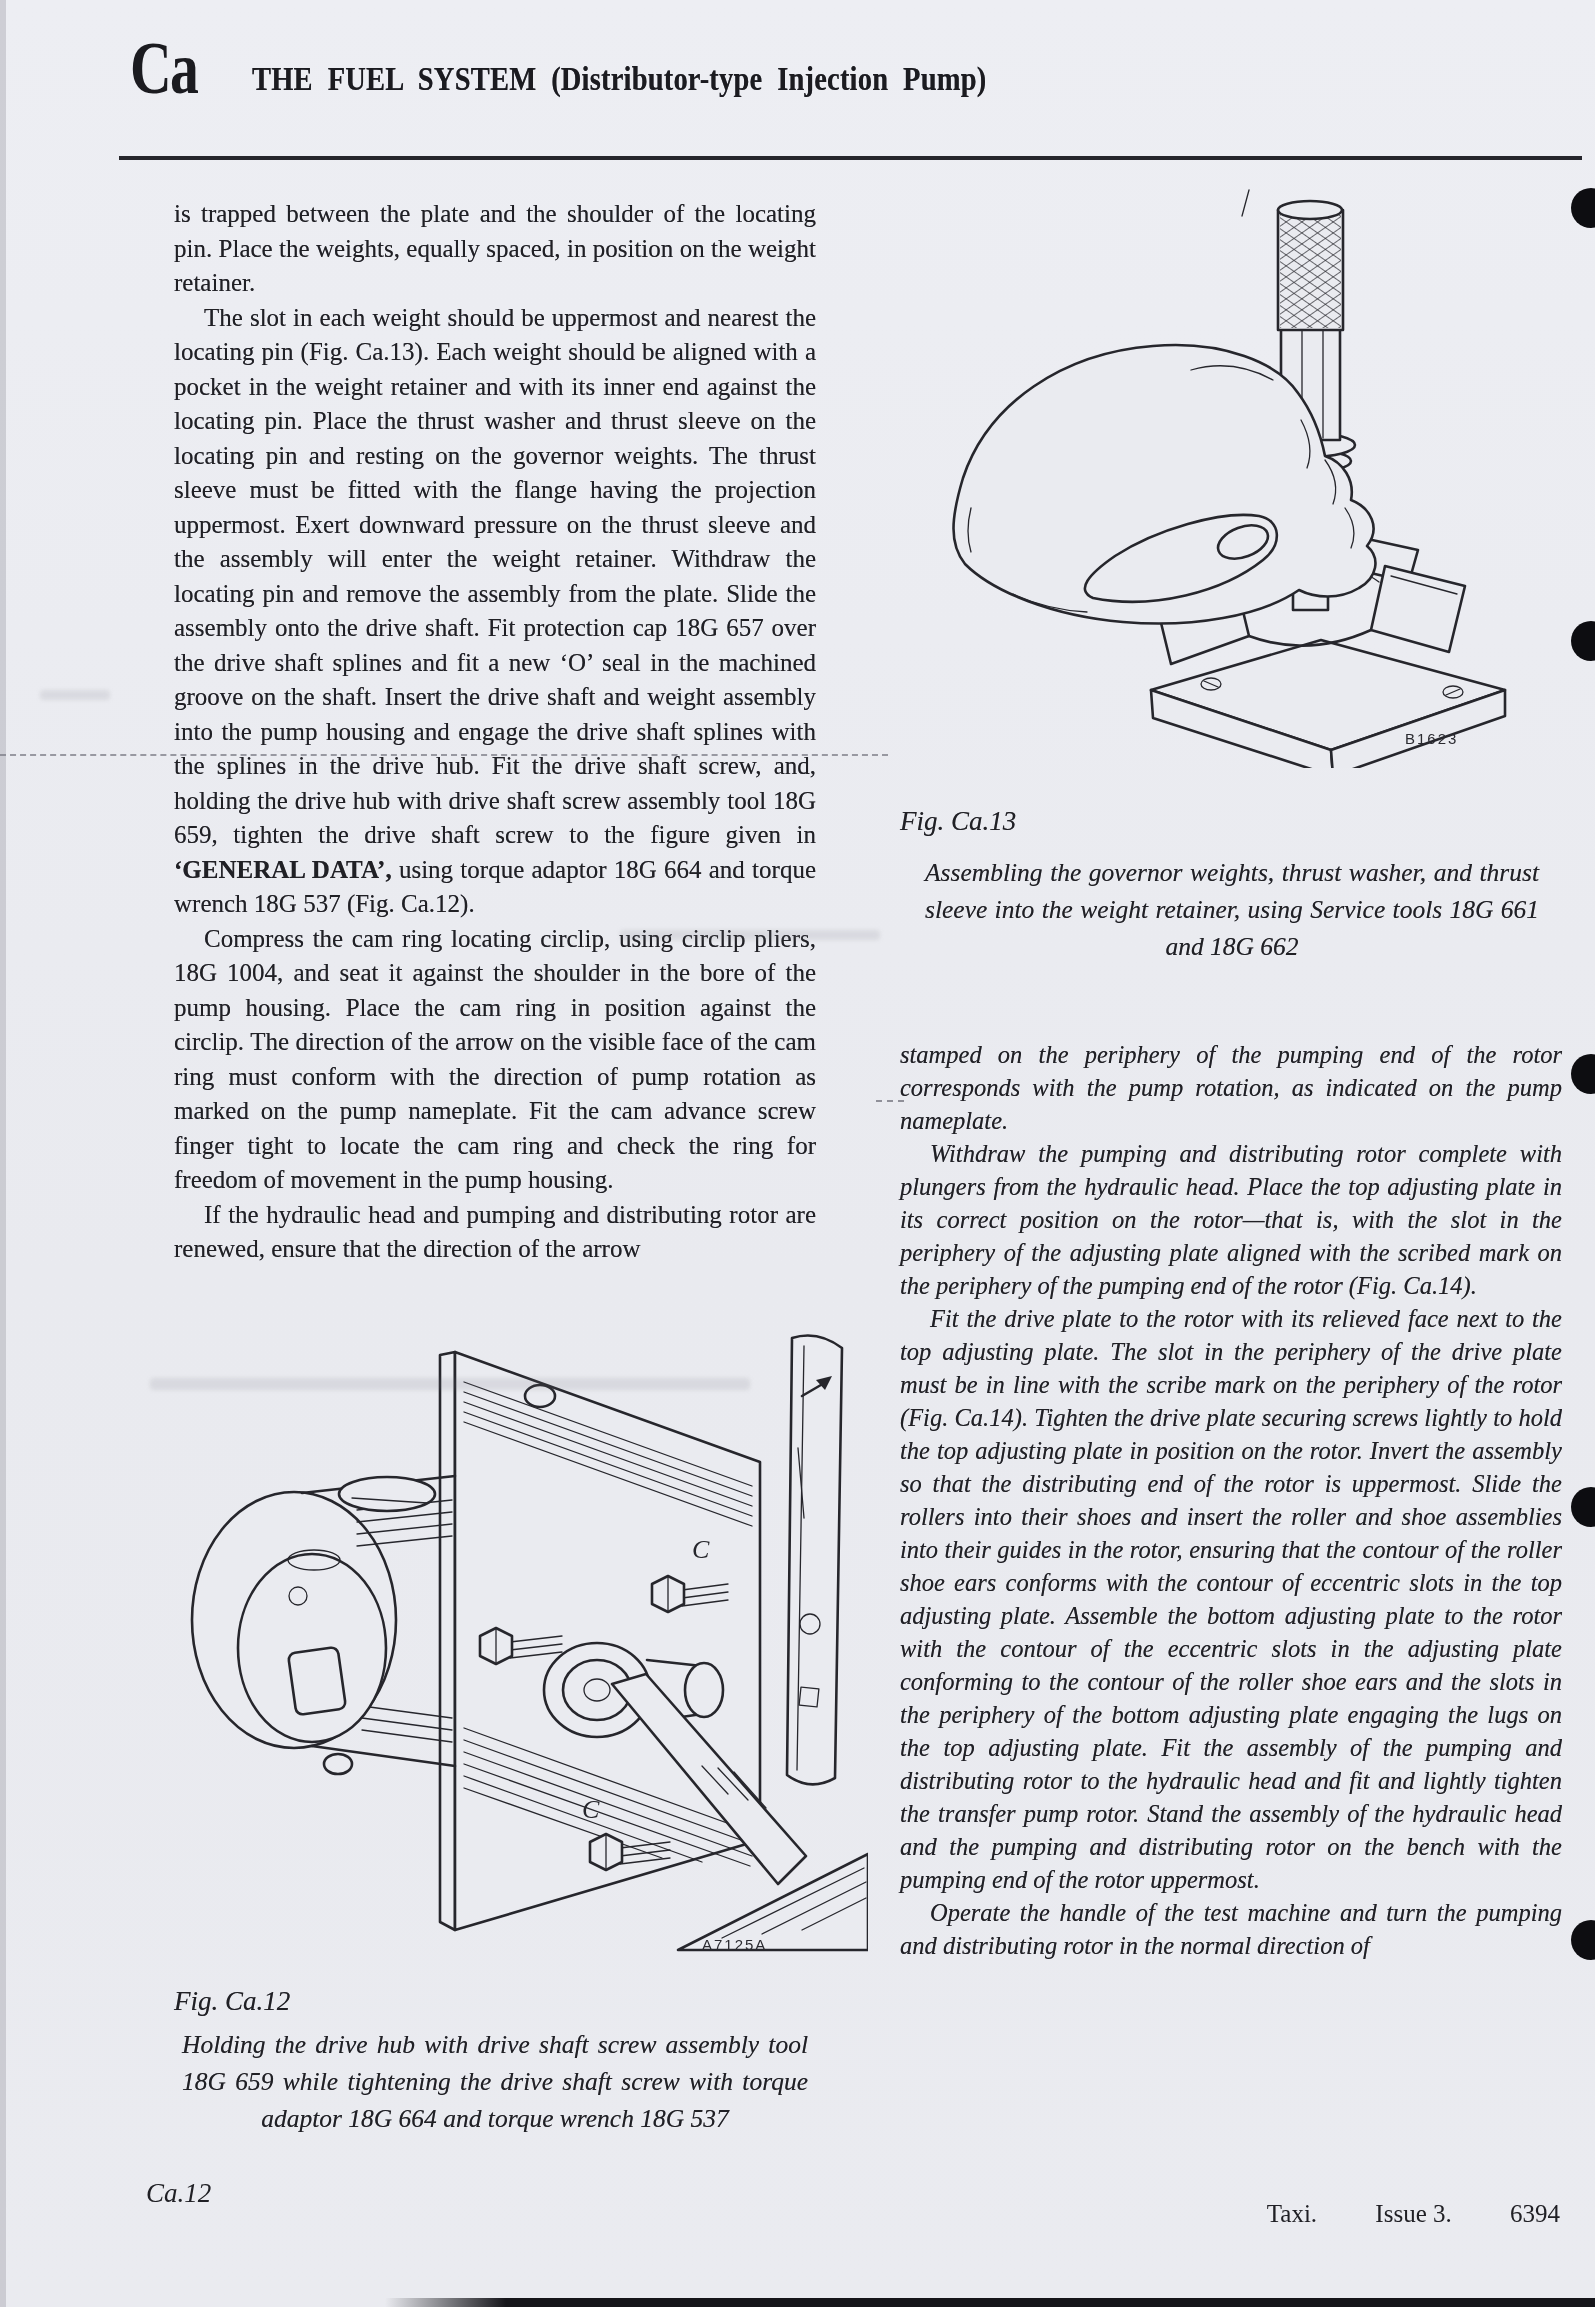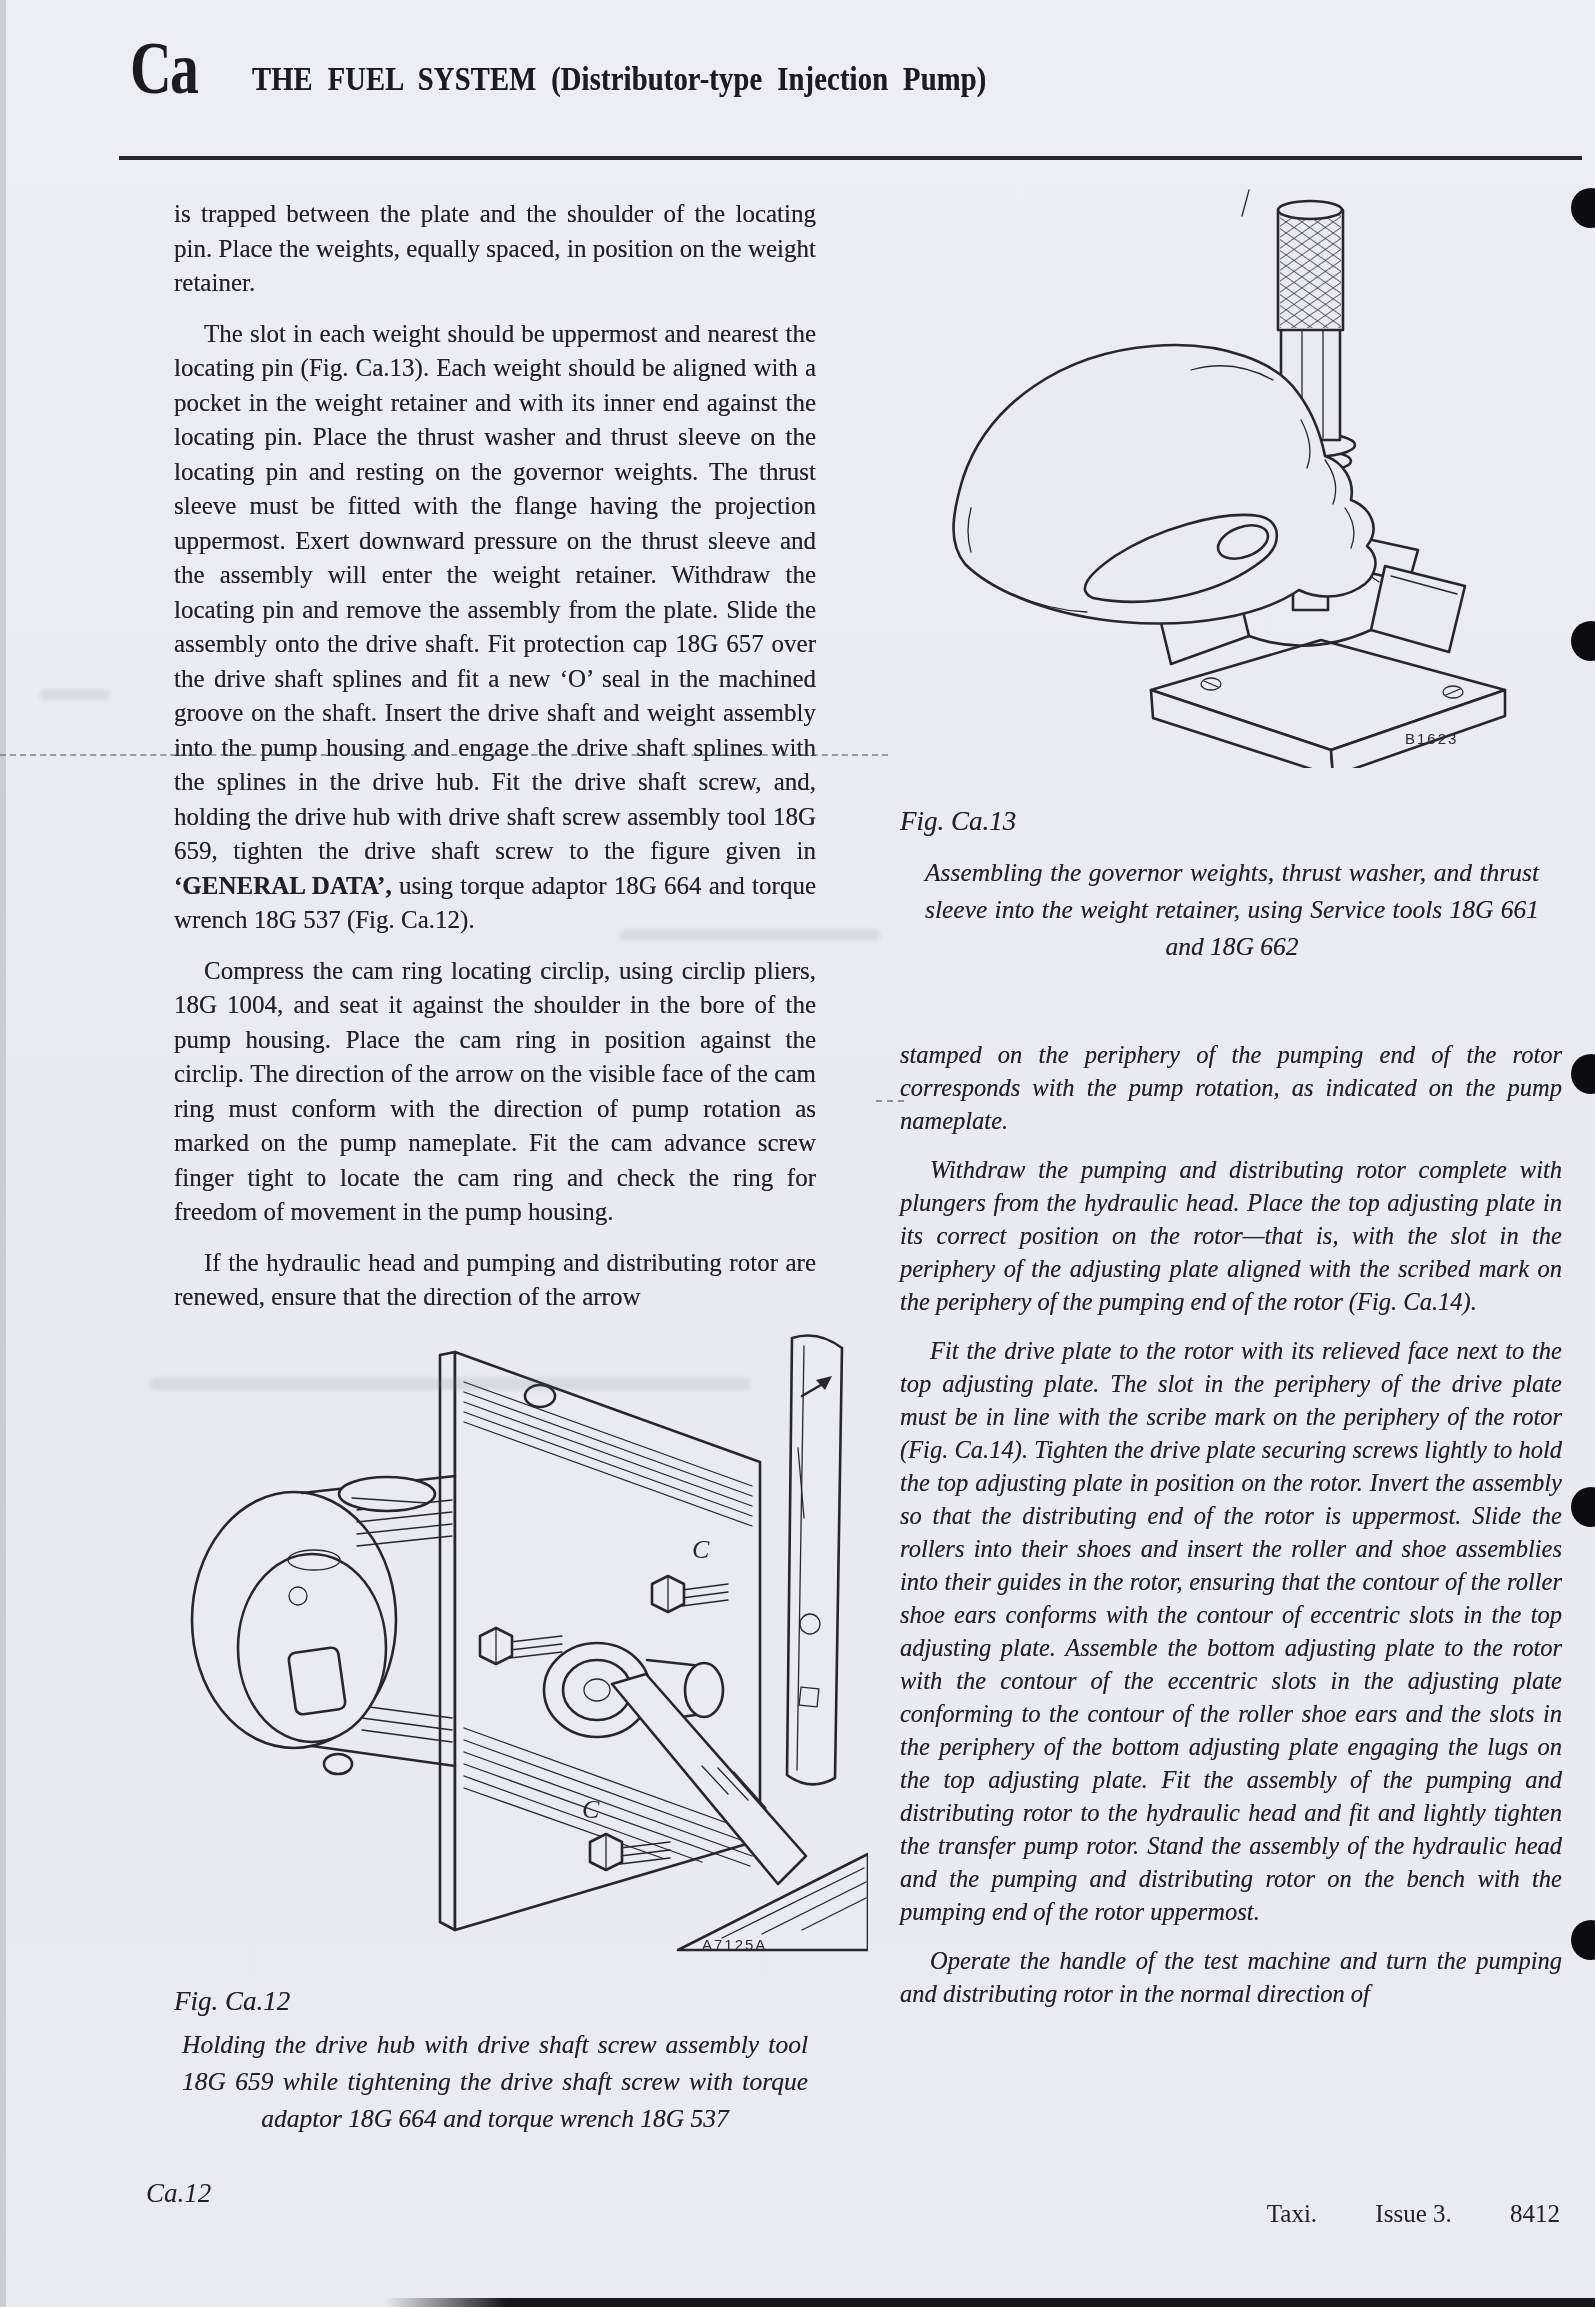--- a/index.html
+++ b/index.html
@@ -16,21 +16,21 @@
   #page-title{left:252px;top:60px;font-size:34px;font-weight:bold;white-space:nowrap;
     transform:scaleX(.84);transform-origin:left top;word-spacing:9px;letter-spacing:.2px;color:#1b1b20;
     text-shadow:0 0 .7px rgba(25,25,35,.6);}
   #header-rule{left:119px;top:156px;width:1463px;height:4px;background:#26262c;}
   
   .col p{margin:0;text-align:justify;line-height:34.5px;font-size:25px;
     text-shadow:0 0 .6px rgba(35,35,45,.55);}
   #left-col{left:174px;top:197px;width:642px;}
   #right-col{left:900px;top:1038px;width:662px;font-style:italic;}
   #right-col p{line-height:33px;font-size:24.5px;}
-  .col p + p{margin-top:16px;}
+  .col p + p{margin-top:0;}
   .indent{text-indent:30px;}
   .boldcaps{font-weight:bold;}
   
   .figtitle{font-style:italic;font-size:27px;text-align:left;
     text-shadow:0 0 .6px rgba(35,35,45,.5);}
   .figcaption{font-style:italic;font-size:25.5px;line-height:37px;text-align:justify;
     text-align-last:center;text-shadow:0 0 .6px rgba(35,35,45,.5);}
   #fig12-title{left:174px;top:1986px;width:642px;}
   #fig12-caption{left:182px;top:2026px;width:626px;}
   #fig13-title{left:900px;top:806px;width:662px;}
@@ -240,21 +240,21 @@
     </g>
     <text class="figlabel" x="560" y="652" aria-label="A7125A">A7125A</text>
   </svg>
   <div class="abs figtitle" id="fig12-title">Fig. Ca.12</div>
   <div class="abs figcaption" id="fig12-caption">Holding the drive hub with drive shaft screw assembly tool 18G 659 while tightening the drive shaft screw with torque adaptor 18G 664 and torque wrench 18G 537</div>
 
   <div class="abs" id="footer-left">Ca.12</div>
   <div class="abs" id="footer-right">
     <span>Taxi.</span>
     <span>Issue 3.</span>
-    <span>8412</span>
+    <span>6394</span>
   </div>
 
   <div class="abs blob" style="top:188px"></div>
   <div class="abs blob" style="top:621px"></div>
   <div class="abs blob" style="top:1054px"></div>
   <div class="abs blob" style="top:1487px"></div>
   <div class="abs blob" style="top:1920px"></div>
   <div class="abs" id="fold-line"></div>
   <div class="abs" id="fold-seg"></div>
   <div class="smudge" style="left:150px;top:1378px;width:600px;height:12px"></div>

